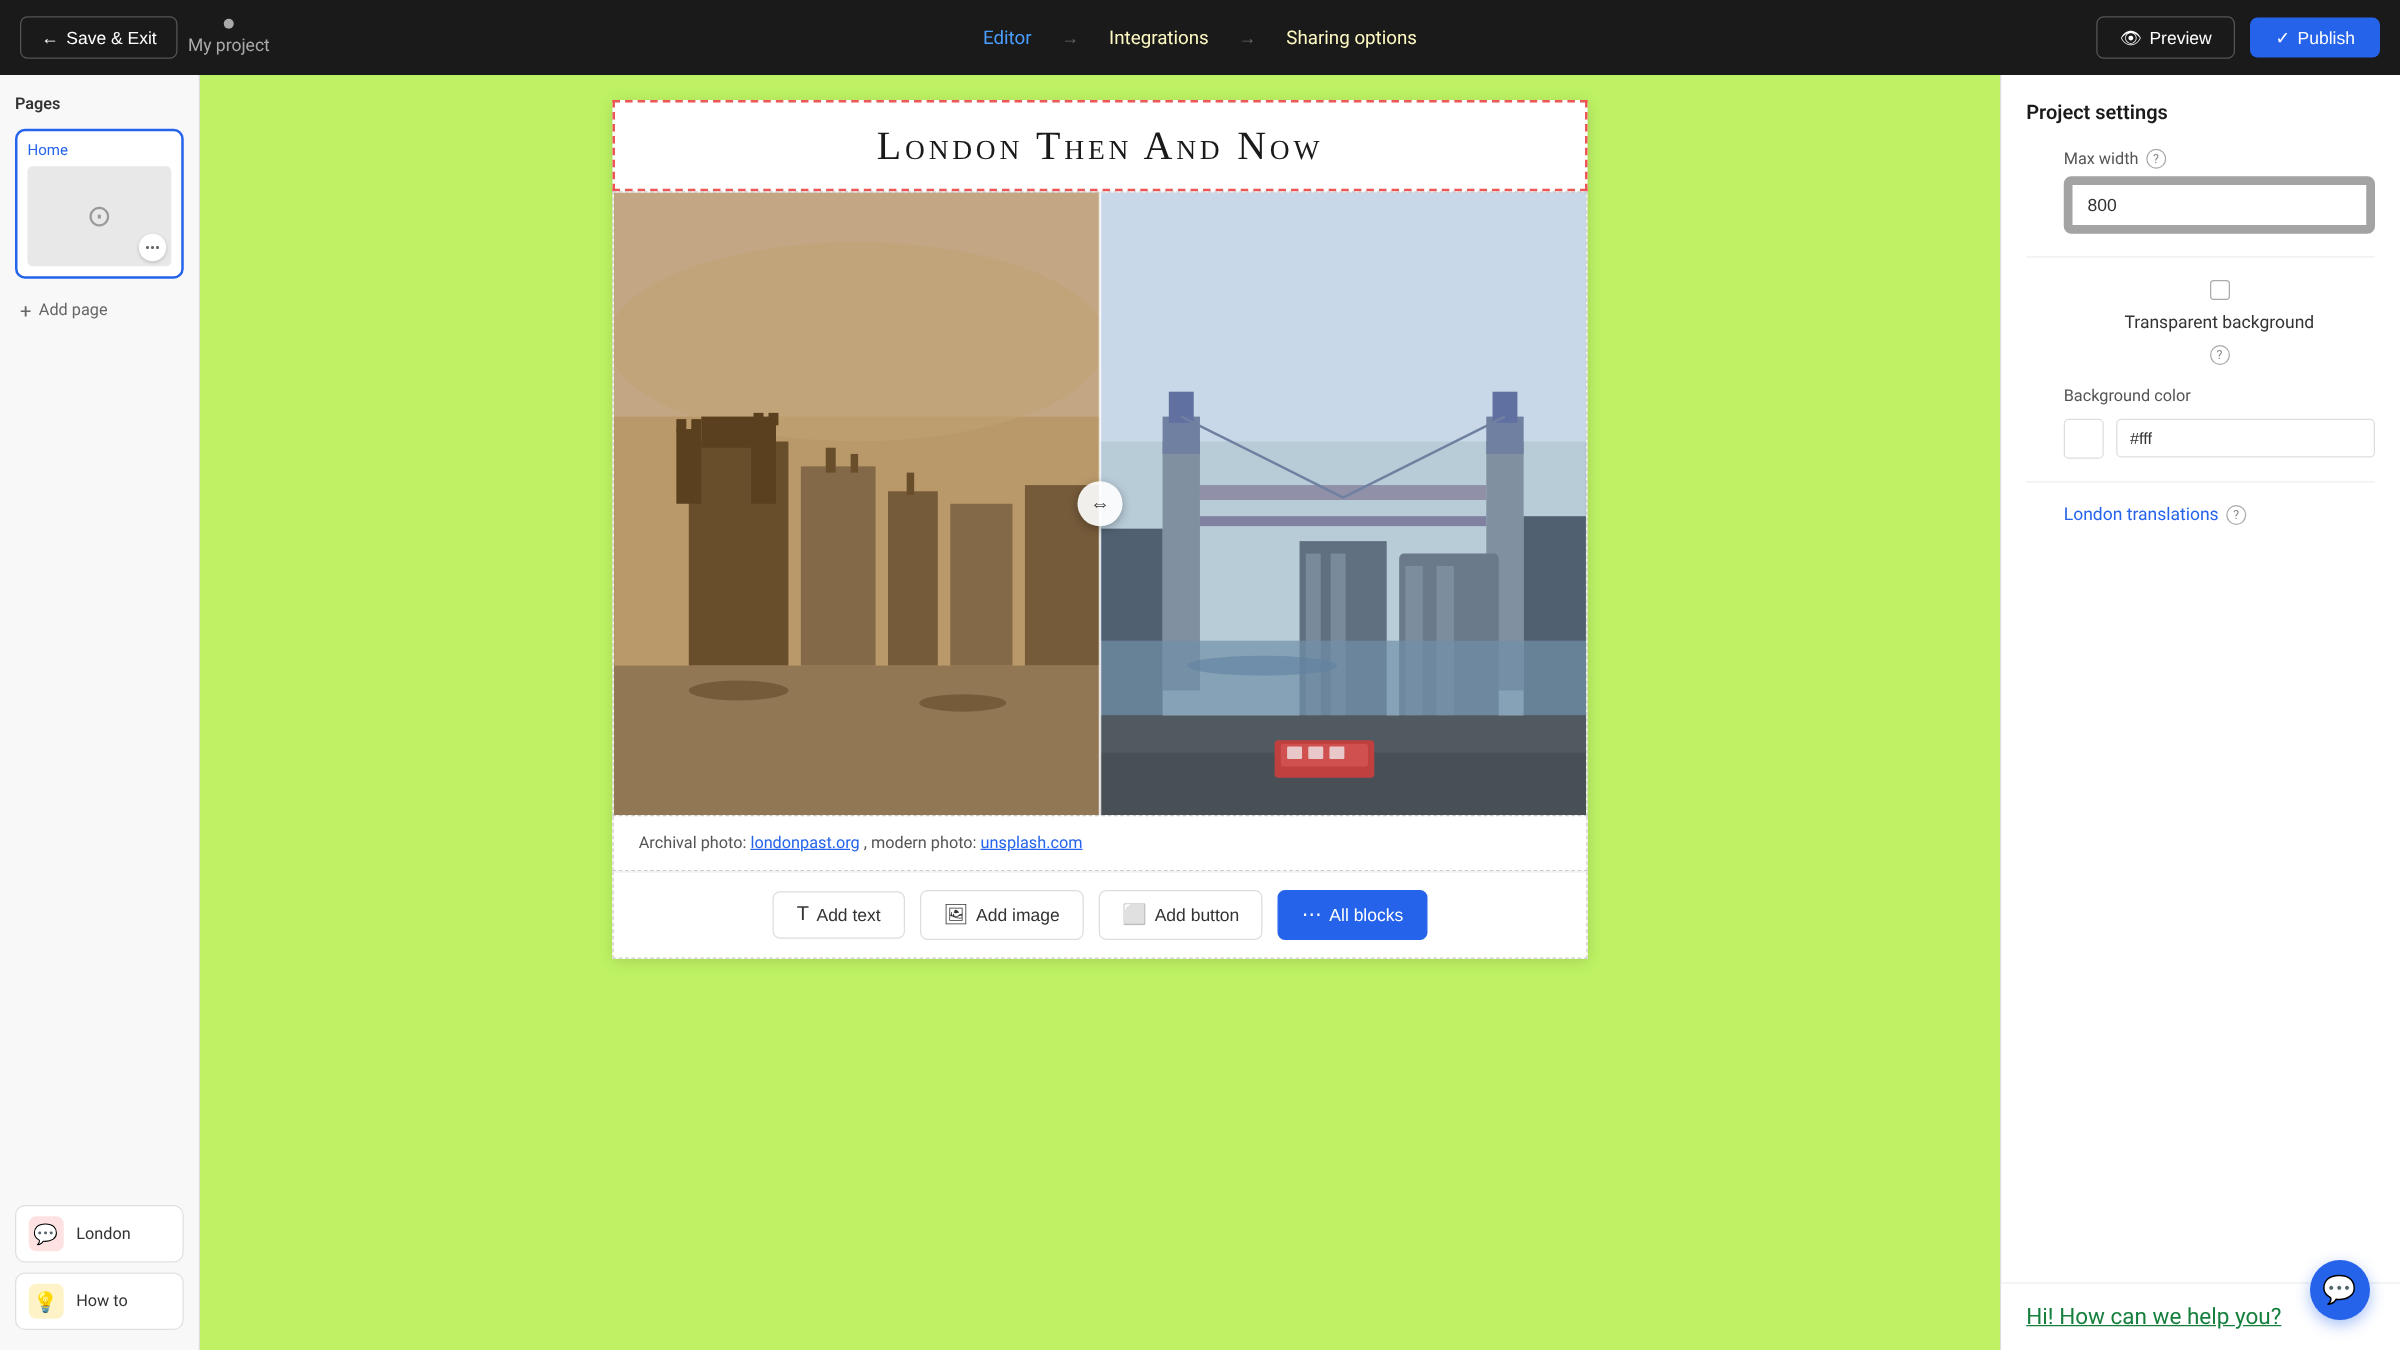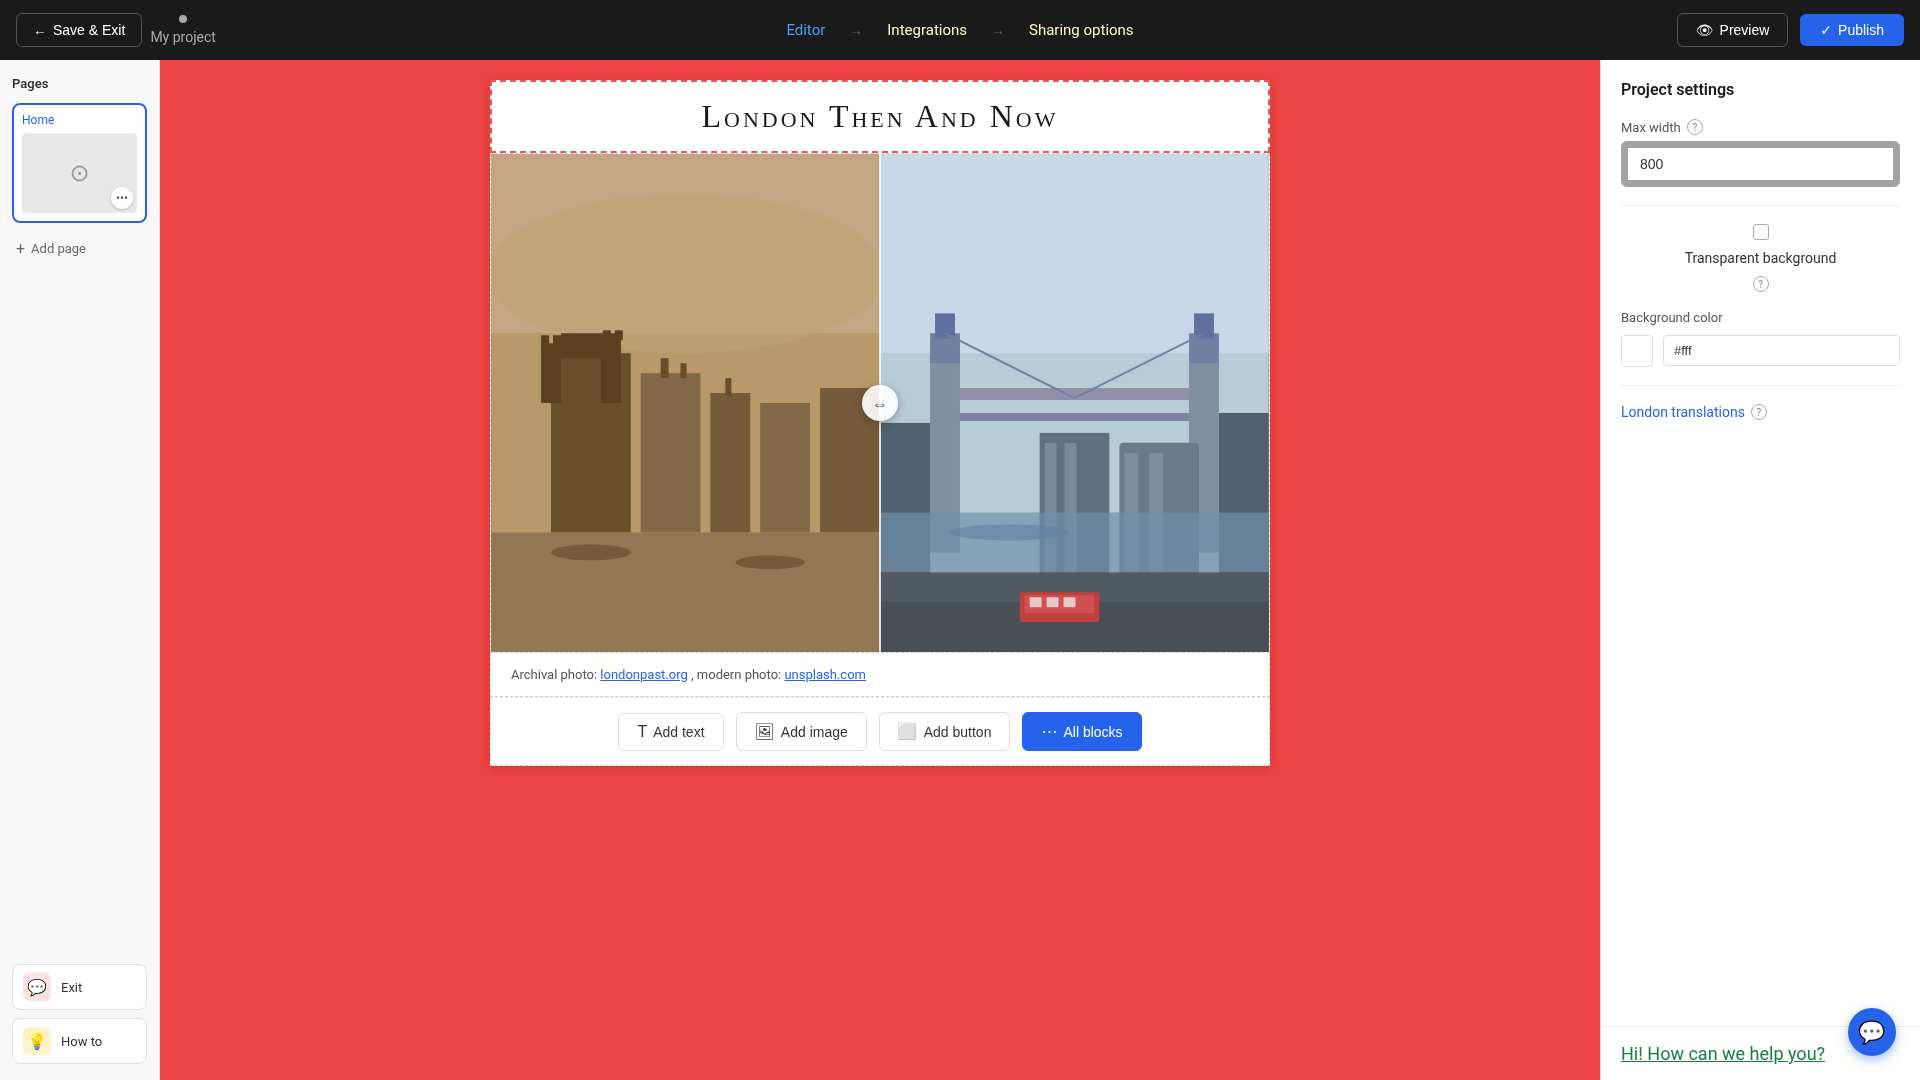--- a/index.html
+++ b/index.html
@@ -141,21 +141,21 @@
       border-radius: 6px;
       display: flex; align-items: center; justify-content: center;
       font-size: 16px;
     }
     .tool-icon.forum { background: #fee2e2; }
     .tool-icon.howto { background: #fef3c7; }
 
     
     .canvas-area {
       flex: 1;
-      background: #ef4444;
+      background: #bef264;
       display: flex;
       align-items: flex-start;
       justify-content: center;
       padding: 20px;
       overflow-y: auto;
     }
     .canvas-wrapper {
       display: flex;
       flex-direction: column;
       align-items: center;
@@ -294,20 +294,21 @@
       flex: 1;
     }
     .settings-title {
       font-size: 16px;
       font-weight: 600;
       color: #1a1a1a;
       margin-bottom: 20px;
     }
     .setting-row {
       margin-bottom: 18px;
+      margin-left: 30px;
     }
     .setting-label {
       font-size: 13px;
       color: #555;
       margin-bottom: 6px;
       display: flex;
       align-items: center;
       gap: 6px;
     }
     .help-icon {
@@ -482,21 +483,21 @@
     </div>
 
     <div class="add-page">
       <span style="font-size:16px;color:#666;">+</span>
       <span>Add page</span>
     </div>
 
     <div class="sidebar-bottom">
       <div class="sidebar-tool">
         <div class="tool-icon forum">💬</div>
-        <span>Exit</span>
+        <span>London</span>
       </div>
       <div class="sidebar-tool">
         <div class="tool-icon howto">💡</div>
         <span>How to</span>
       </div>
     </div>
   </aside>
 
   <main class="canvas-area">
     <div class="canvas-wrapper">

